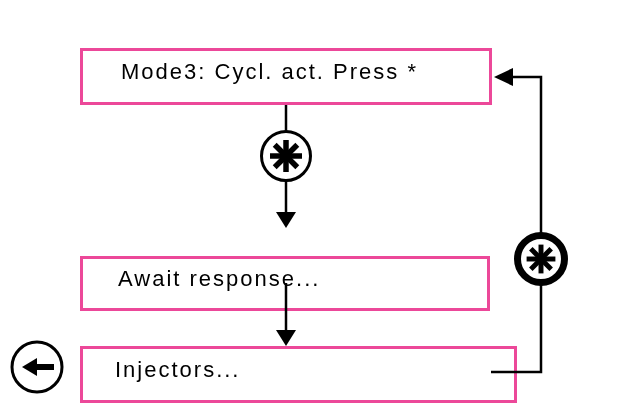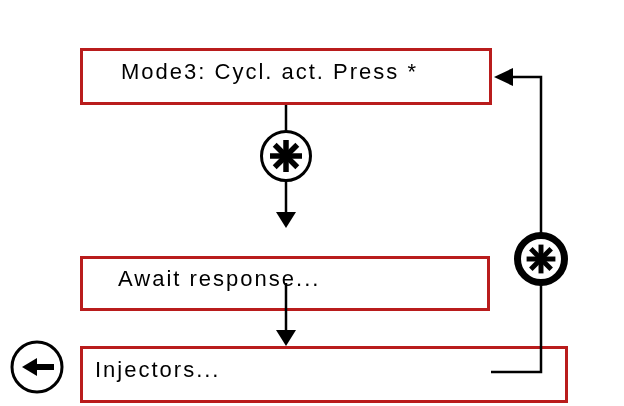--- a/index.html
+++ b/index.html
@@ -12,33 +12,33 @@
     width: 624px;
     height: 406px;
     background: #ffffff;
     font-family: "Liberation Sans", sans-serif;
     overflow: hidden;
   }
   .node {
     position: absolute;
     box-sizing: border-box;
     background: #ffffff;
-    border: 3px solid #b91c1c;
+    border: 3px solid #ec4899;
     display: flex;
     align-items: center;
     padding-bottom: 9px;
     font-size: 22px;
     letter-spacing: 2px;
     color: #000000;
     white-space: nowrap;
     z-index: 1;
   }
   .node-mode3     { left: 80px; top: 48px;  width: 412px; height: 57px; padding-left: 38px; }
   .node-await     { left: 80px; top: 228px; width: 410px; height: 55px; padding-left: 35px; margin-top: 28px; }
-  .node-injectors { left: 80px; top: 346px; width: 488px; height: 57px; padding-left: 12px; }
+  .node-injectors { left: 80px; top: 346px; width: 437px; height: 57px; padding-left: 32px; }
   .layer {
     position: absolute;
     left: 0;
     top: 0;
     z-index: 2;
     pointer-events: none;
   }
 </style>
 </head>
 <body>

